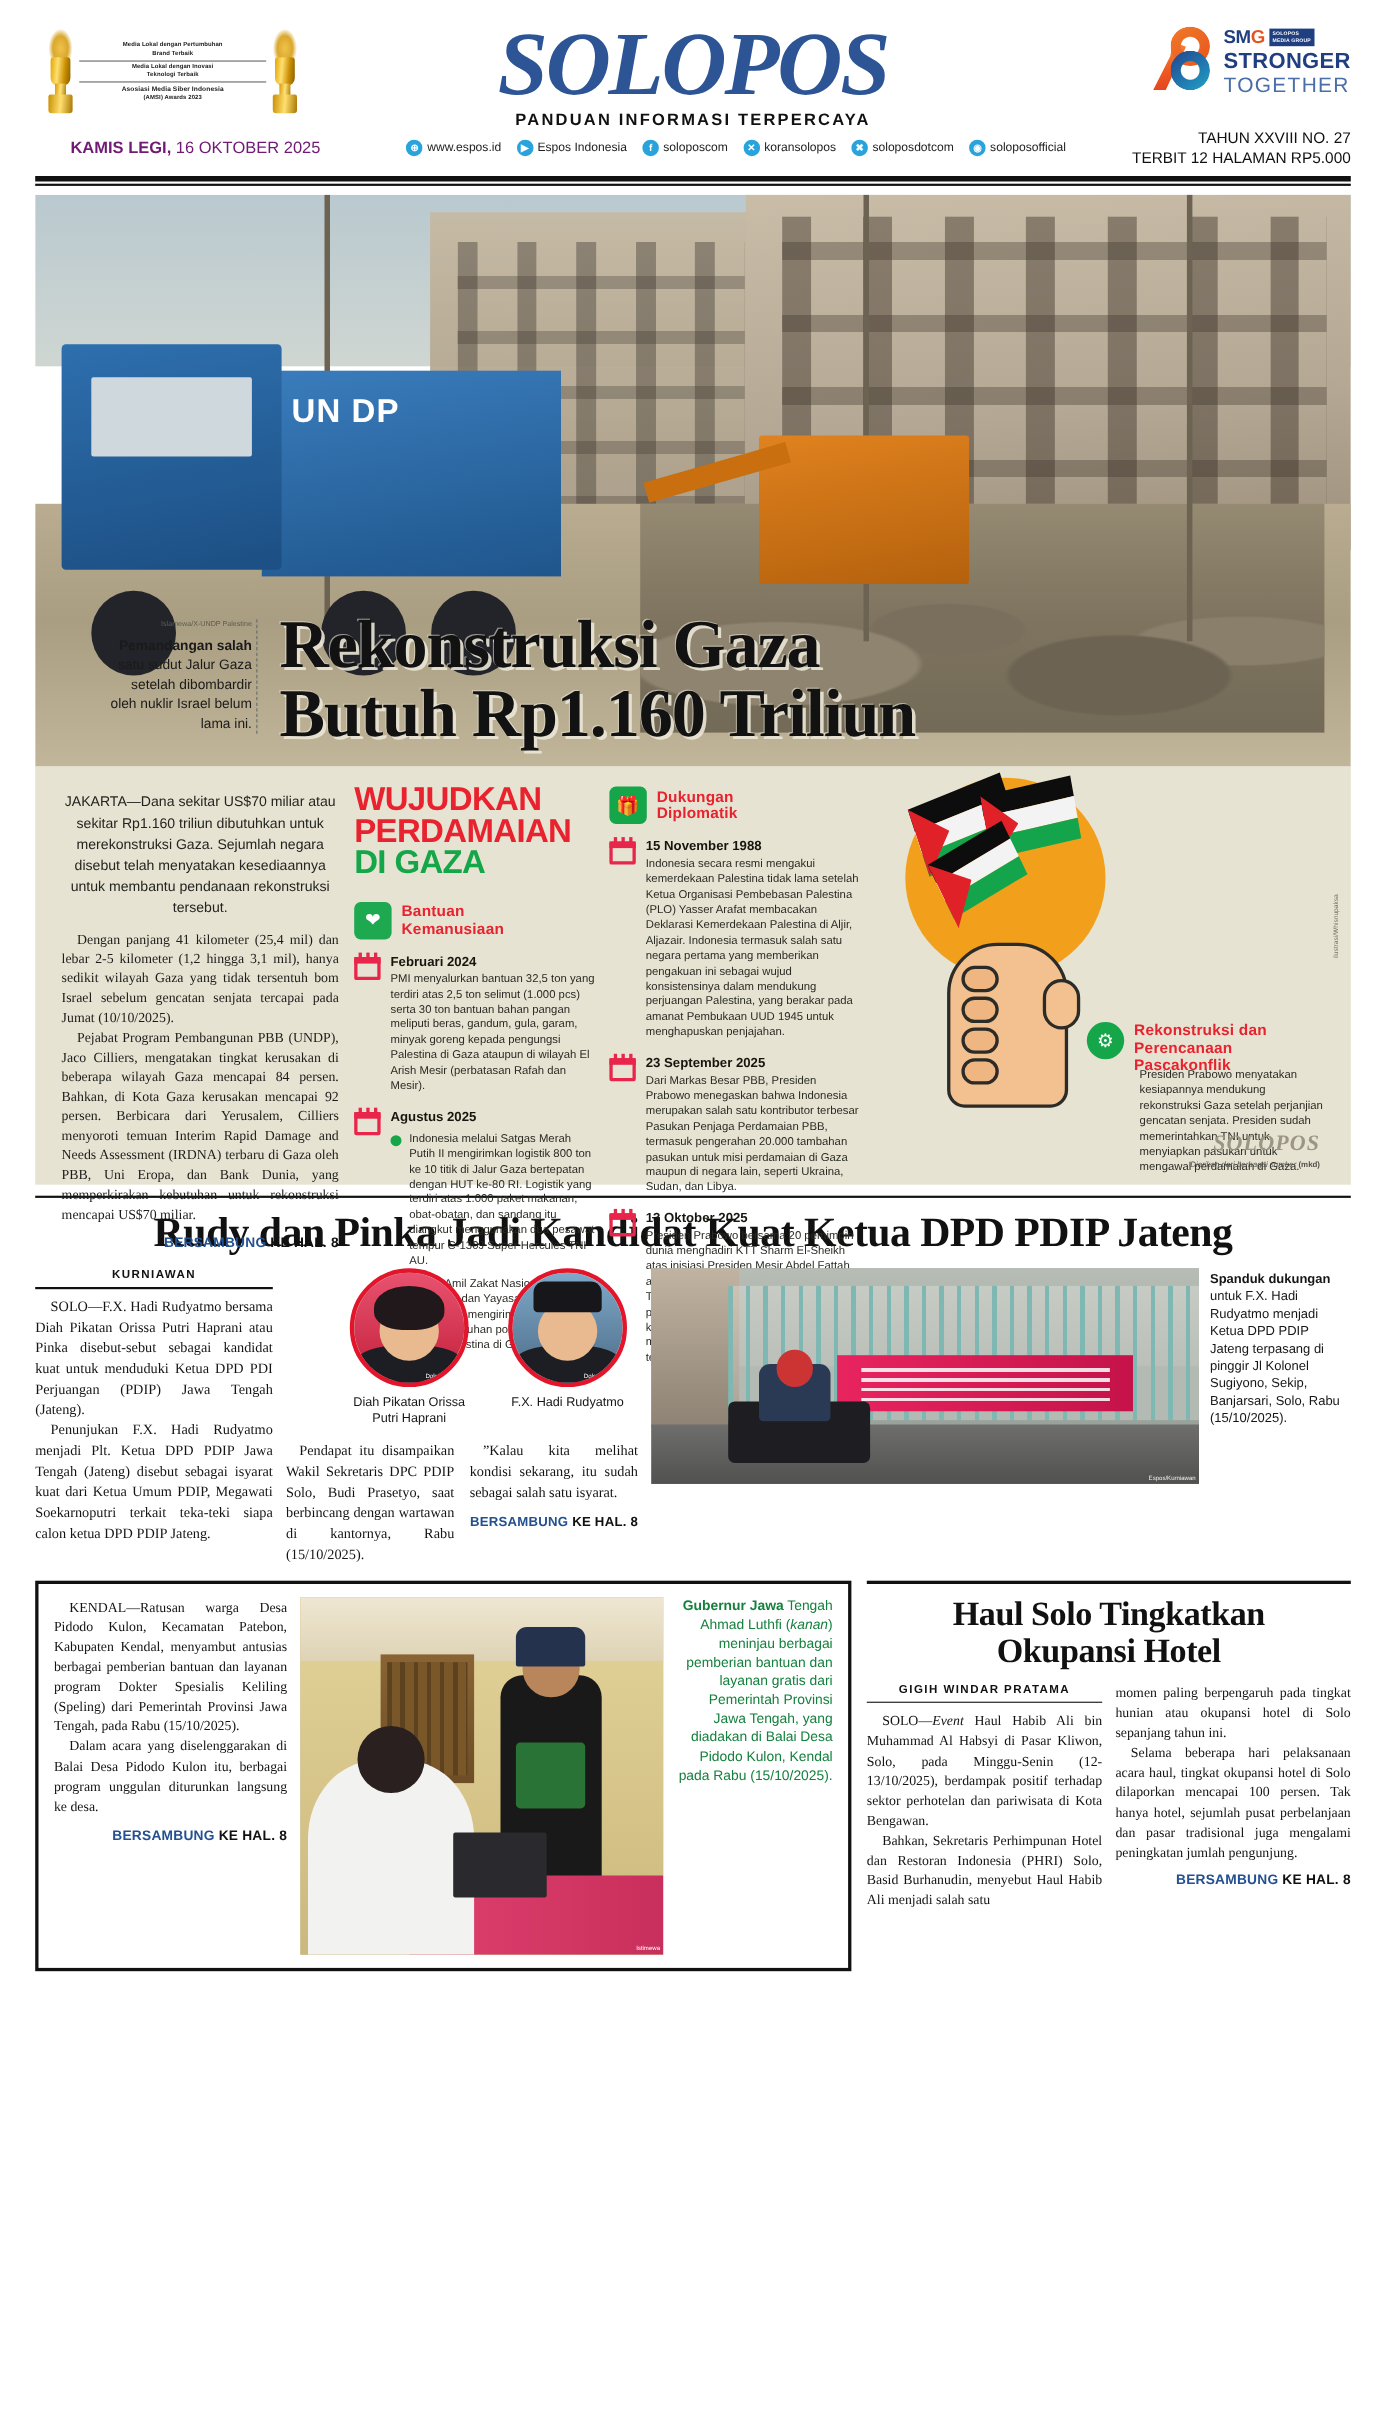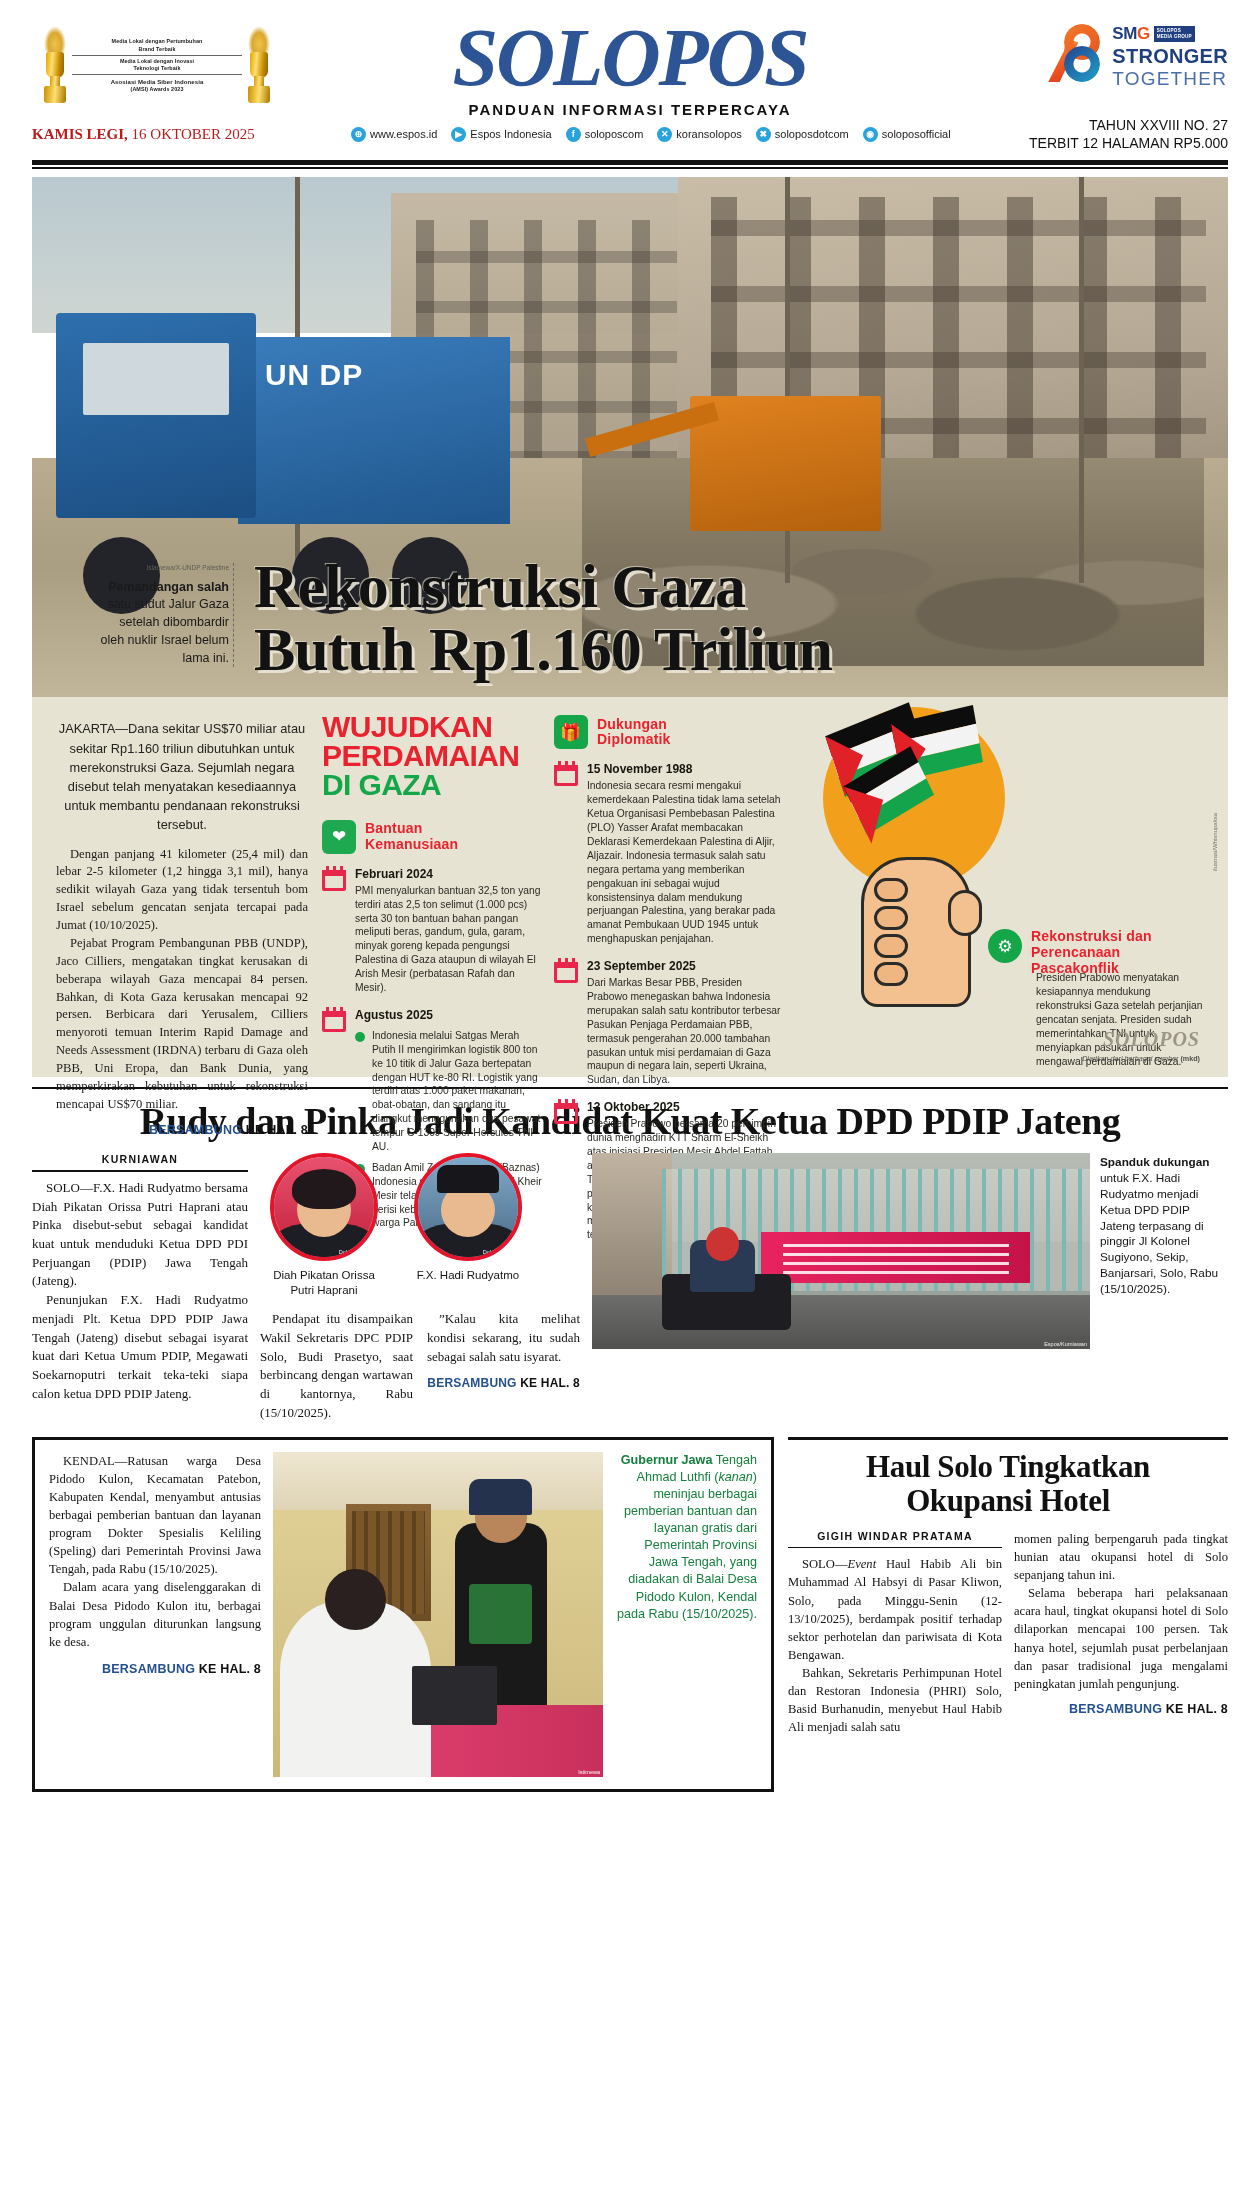--- a/index.html
+++ b/index.html
@@ -67,22 +67,22 @@
   .smg-logo .x { color:#e8541d; }
   .smg-badge { background:#1f3f80; color:#fff; font-size:4.6px; font-weight:bold;
                line-height:1.25; padding:2px 3px; letter-spacing:.2px; }
   .smg-strong { font-size: 20px; font-weight: bold; color:#1f3f80; letter-spacing:.3px;
                 margin-top:1px; }
   .smg-together { font-size: 19px; color:#4a6ea8; letter-spacing:1.2px; }
 
   
   .infobar { display:flex; align-items:center; justify-content:space-between;
              padding: 4px 10px 6px 10px; }
-  .ib-date { font-size: 15px; color:#b91c1c; font-weight:normal;
-             font-family:Liberation Serif, serif; }
+  .ib-date { font-size: 15px; color:#701a75; font-weight:normal;
+             font-family:Liberation Sans, sans-serif;margin-left:32px; }
   .ib-date b { font-weight: bold; }
   .ib-social { display:flex; align-items:center; gap: 14px; flex:1; justify-content:center;
                margin-left: 18px; }
   .soc { display:flex; align-items:center; gap:4px; }
   .soc-ic { width:15px; height:15px; border-radius:50%; background:#29a3dc;
             display:flex; align-items:center; justify-content:center;
             color:#fff; font-size:9px; font-weight:bold; line-height:1; }
   .soc-lb { font-size: 11px; color:#222; }
   .ib-right { text-align:right; font-size:14px; color:#111; line-height:1.3; }
 
@@ -228,21 +228,21 @@
              font-size:38px; letter-spacing:-.5px; color:#111; padding: 10px 10px 6px 10px; }
   .s2-wrap { display:flex; gap:12px; margin: 4px 10px 0 10px; }
   .s2-c1 { width:216px; }
   .byline { font-size:10.5px; font-weight:bold; letter-spacing:1.3px; text-align:center;
             color:#111; font-family:"Liberation Sans",sans-serif; }
   .byline-rule { height:1.5px; background:#111; margin:5px 0 7px 0; }
   .s2-body { font-family:"Liberation Serif",serif; font-size:13px; line-height:1.44;
              text-align:justify; color:#141414; }
   .s2-body p { text-indent:14px; }
   .s2-c2 { width:320px; }
-  .mugs { display:flex; gap:16px; justify-content:flex-start; }
+  .mugs { display:flex; gap:16px; justify-content:flex-end; }
   .mug { width:128px; text-align:center; }
   .mug-img { width:108px; height:108px; border-radius:50%; margin:0 auto;
              border:4px solid #e3152b; overflow:hidden; position:relative;
              background:#d8d8d8; }
   .mug-img .bg1 { position:absolute; inset:0; background: linear-gradient(180deg,#e8526f 0%,#c21f3a 100%); }
   .mug-img .bg2 { position:absolute; inset:0; background: linear-gradient(180deg,#7fa9c9 0%,#4a6a85 100%); }
   .mug-img .face { position:absolute; left:50%; top:26%; width:54%; padding-bottom:54%;
              transform:translateX(-50%); border-radius:50%; background:#e9b98f; }
   .mug-img .hair { position:absolute; left:50%; top:12%; width:64%; height:40%;
              transform:translateX(-50%); border-radius:50% 50% 40% 40%; background:#20181a; }

